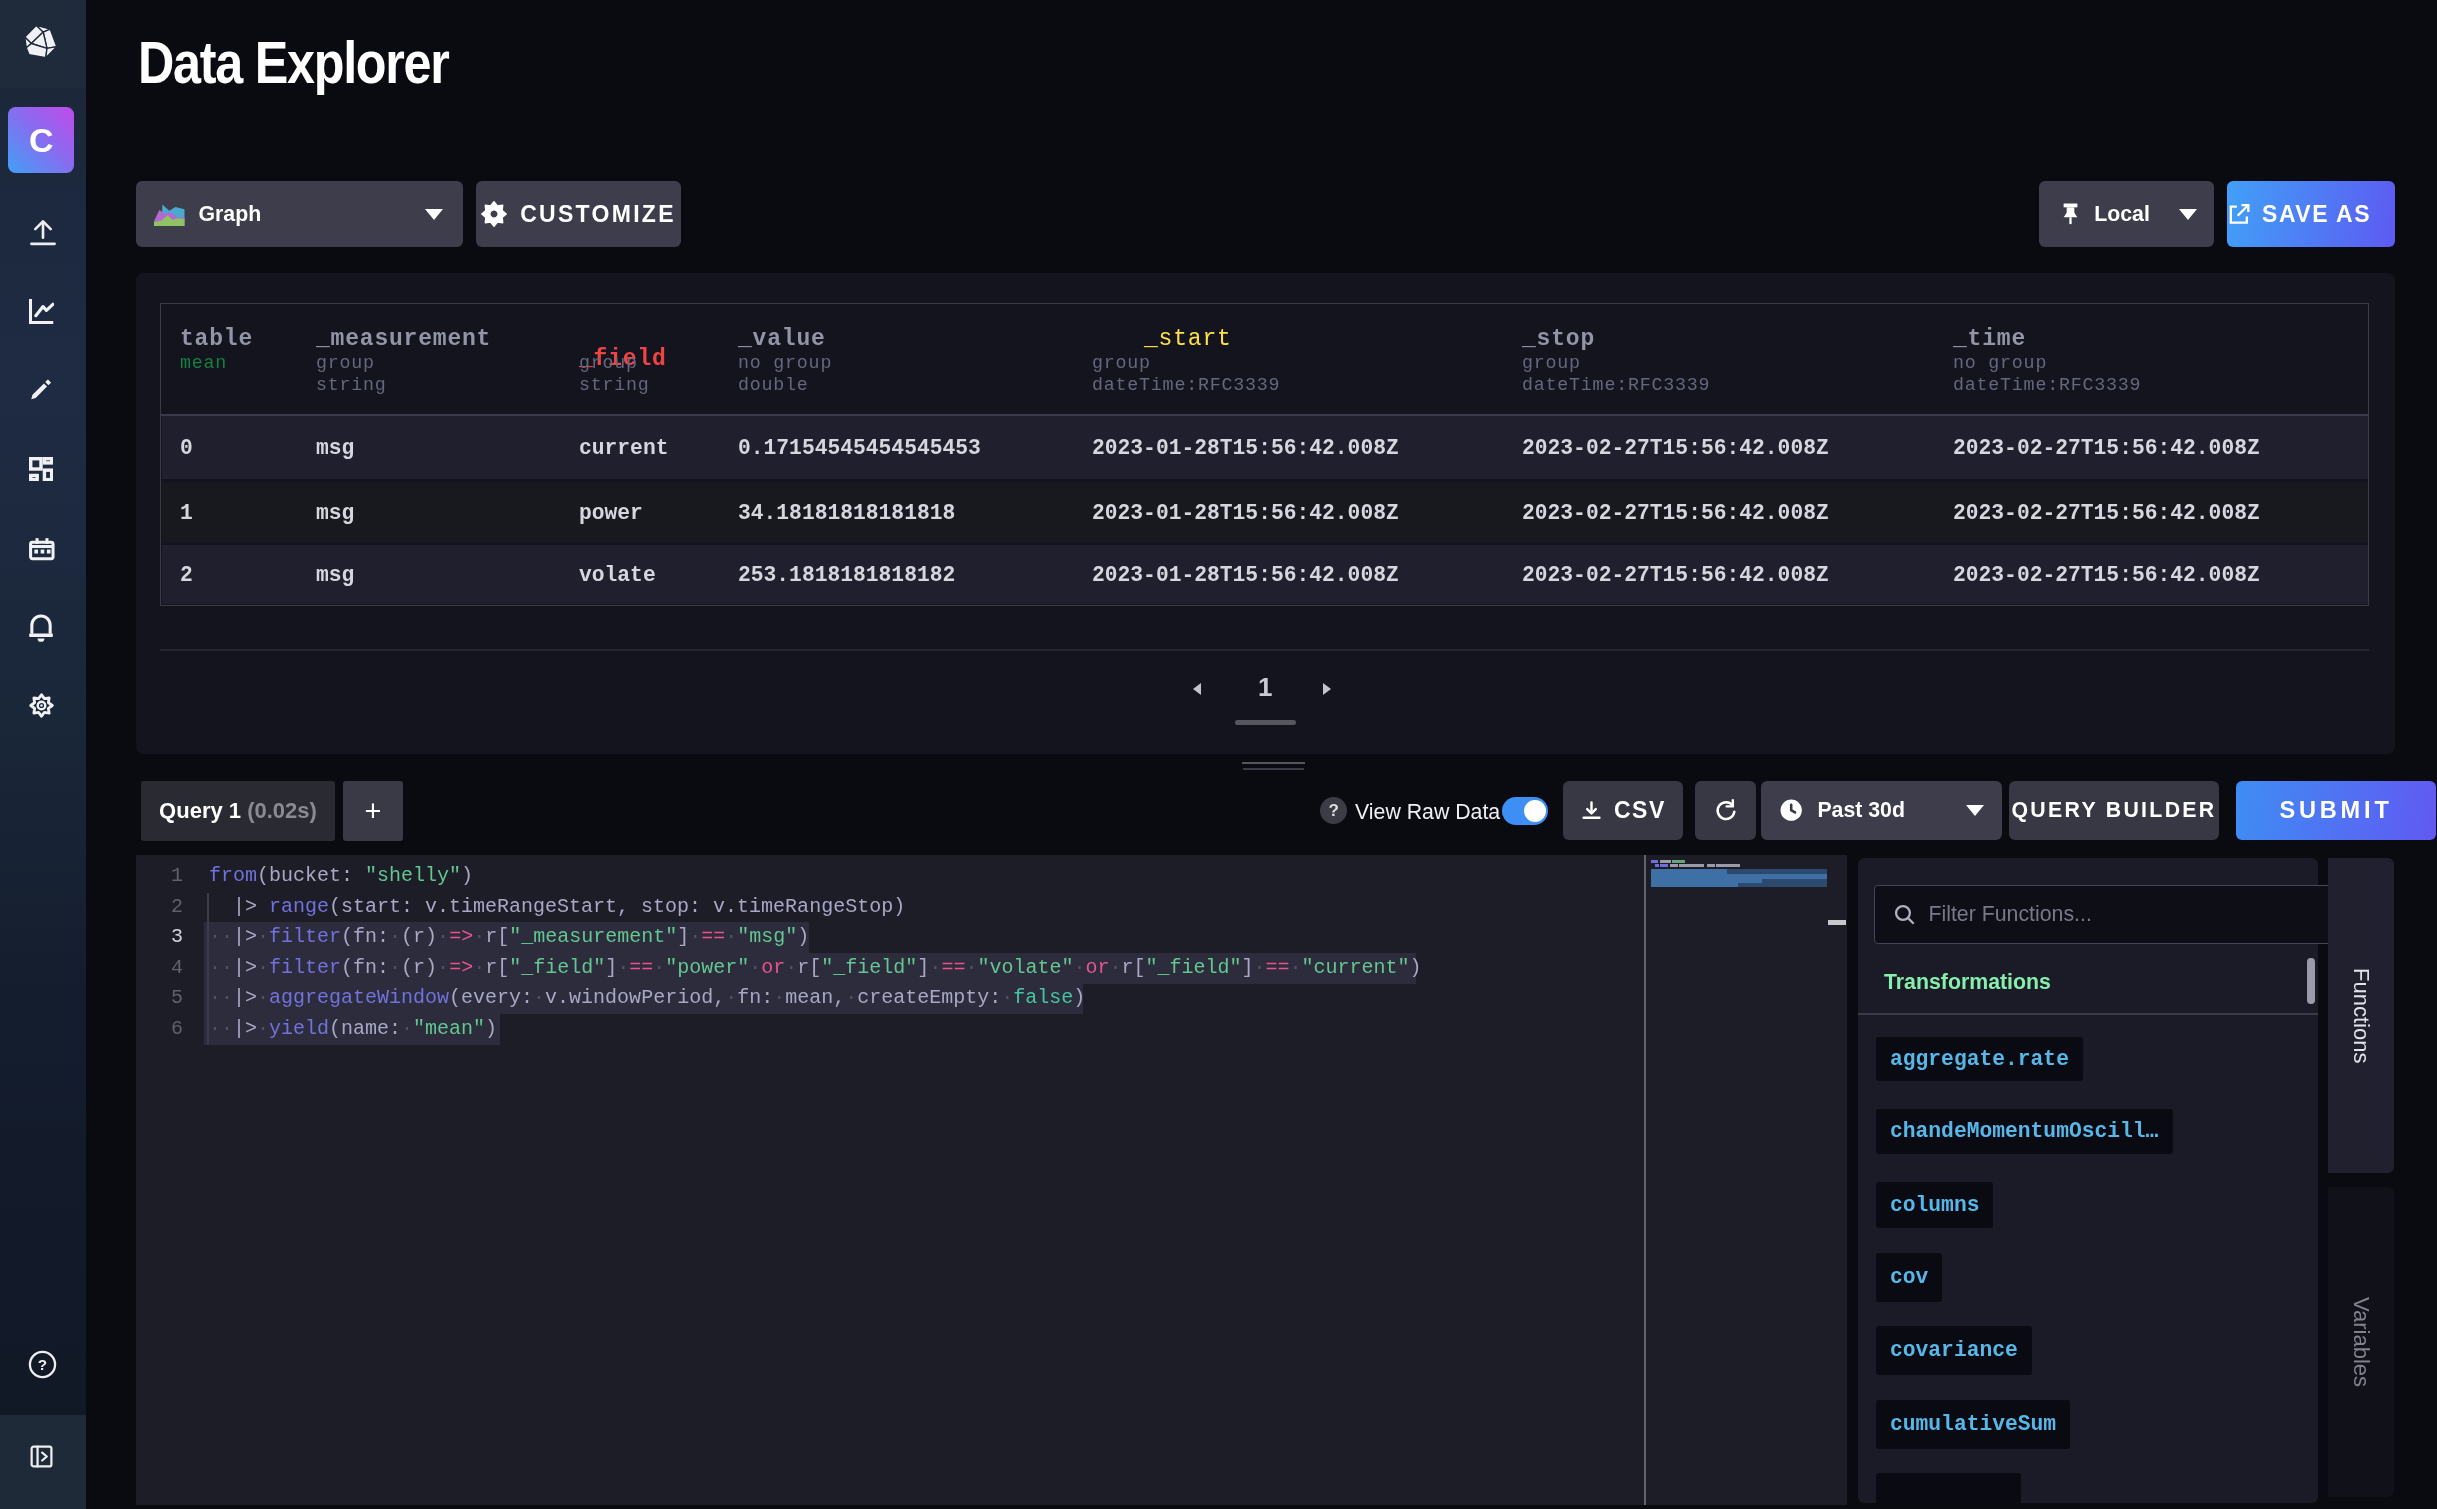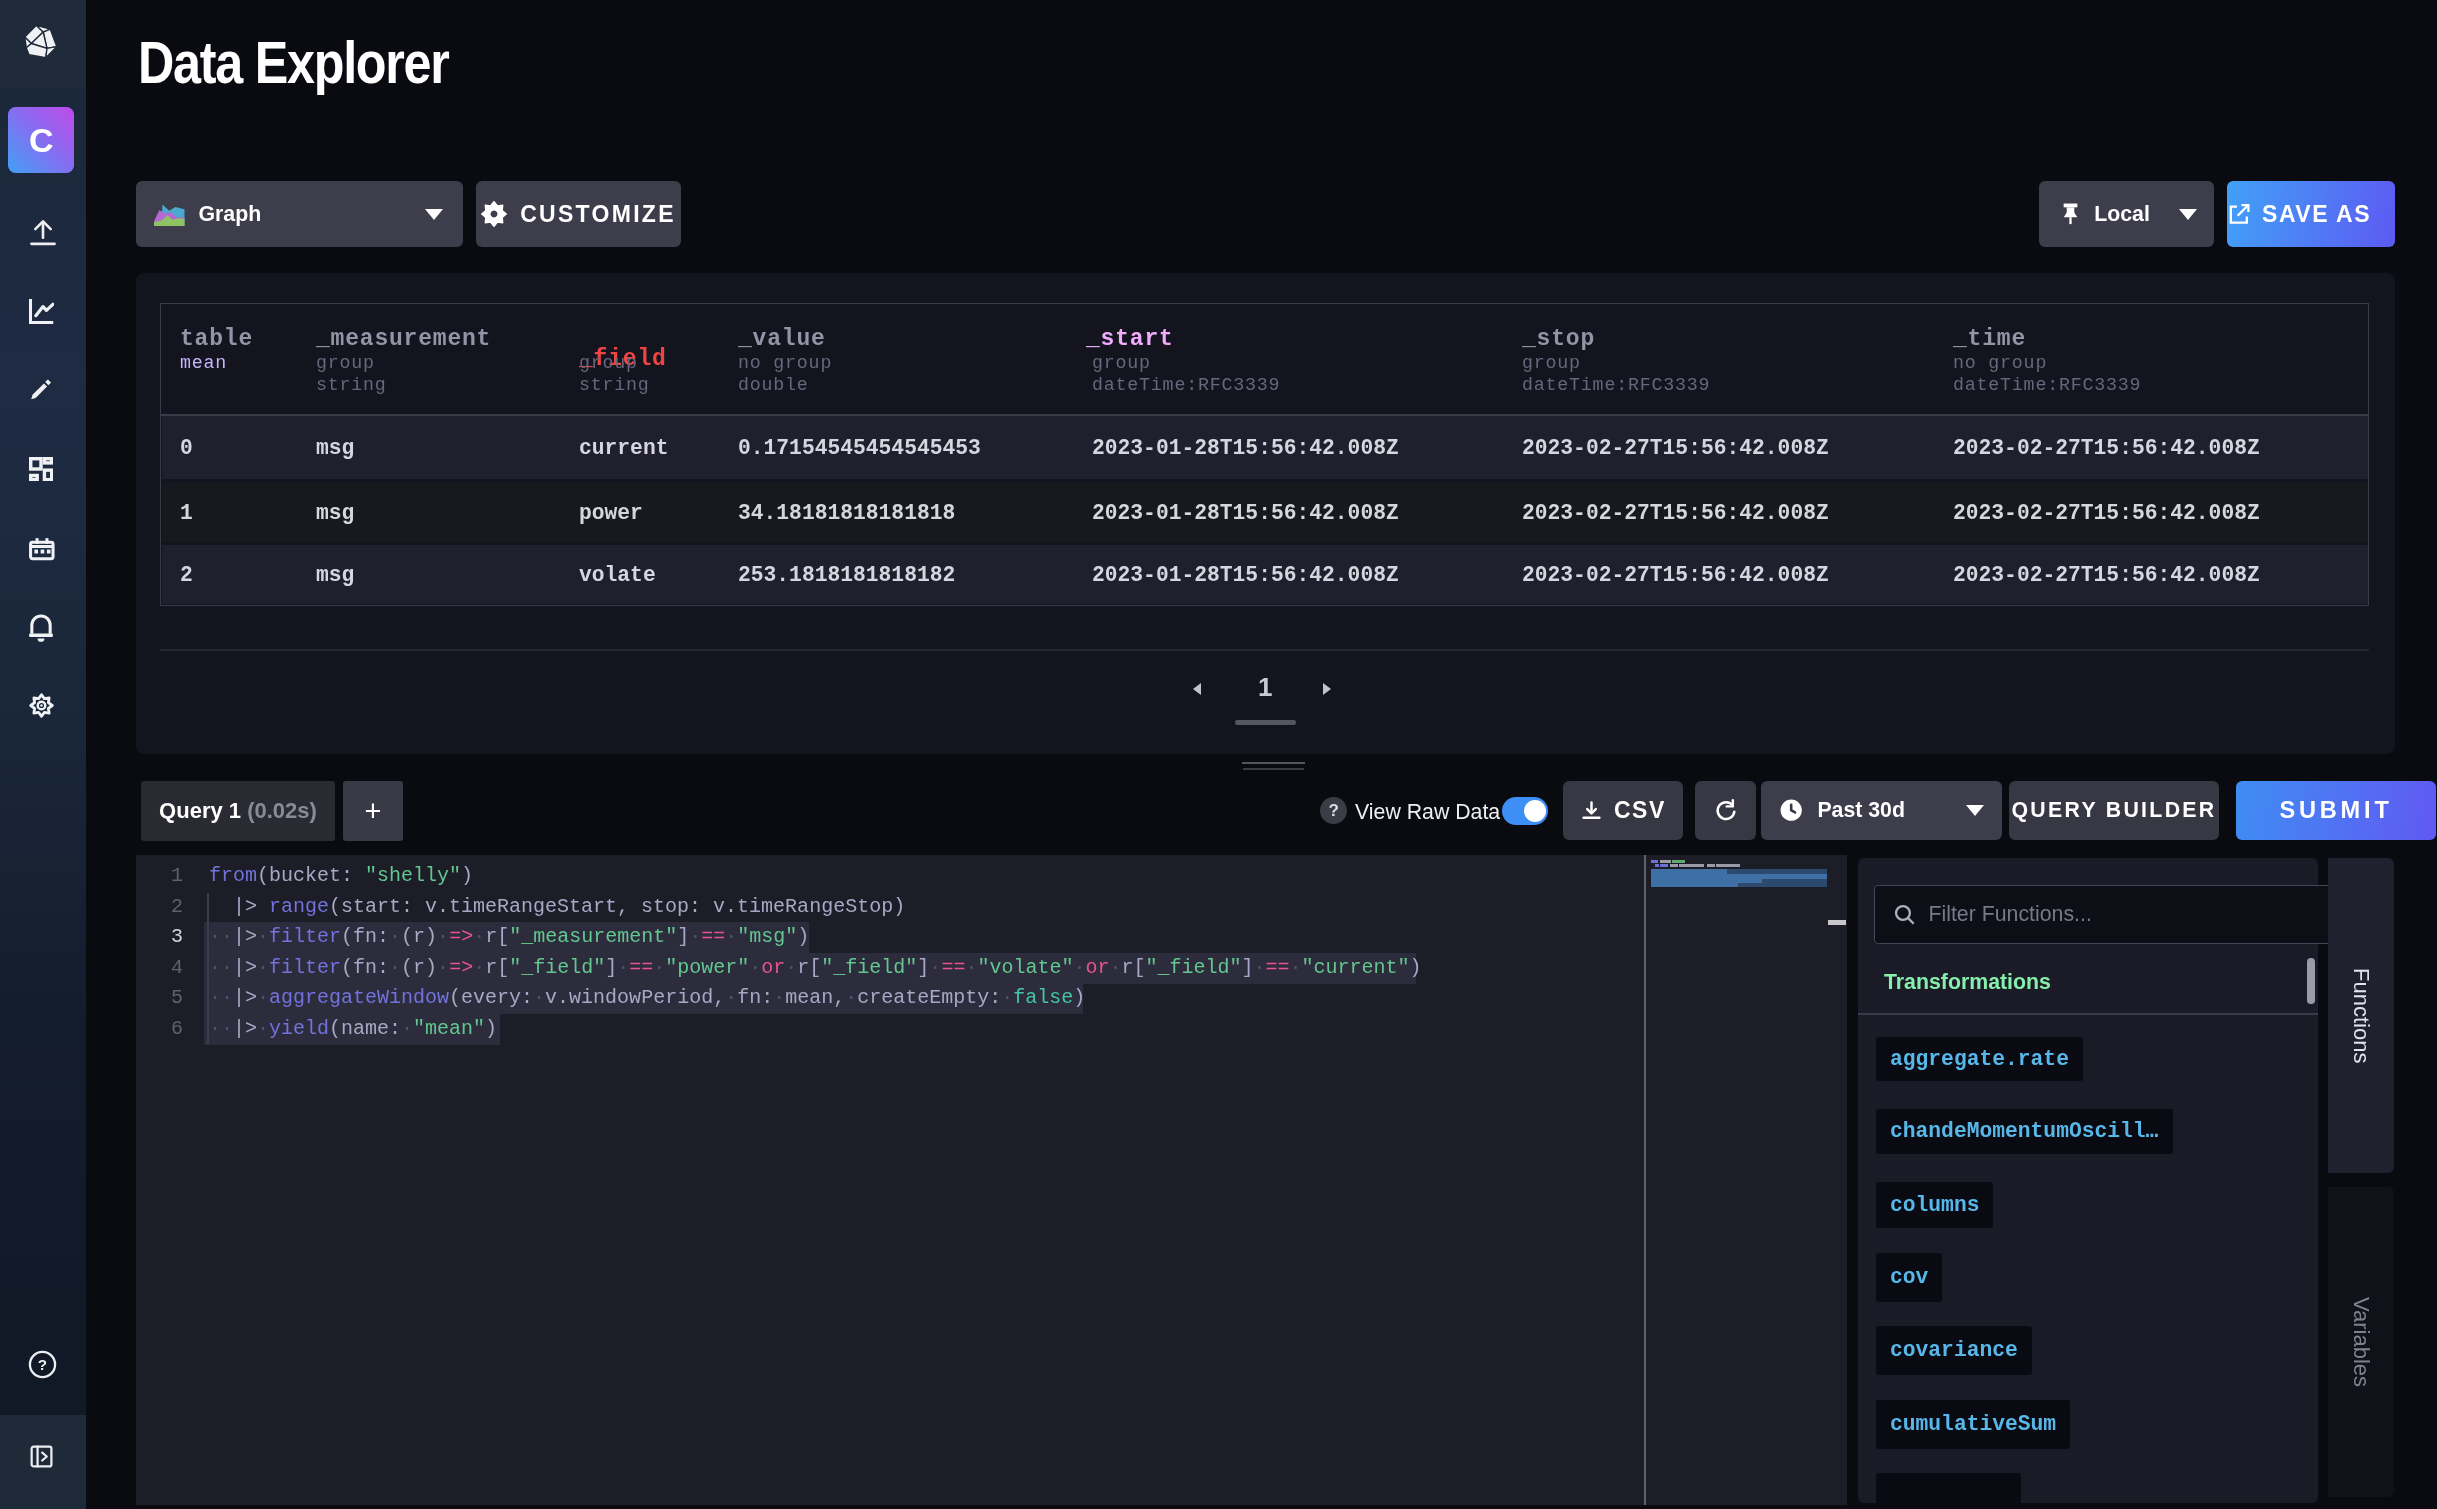--- a/index.html
+++ b/index.html
@@ -105,28 +105,28 @@
       <path d="M13 6 H5 V27 H26 V19"></path>
       <path d="M14 18 L27 5"></path>
       <path d="M19 4 H28 V13"></path>
     </svg>
 <span style="margin-left:10.7px;font-size:23px;font-weight:bold;letter-spacing:1.5px">SAVE AS</span>
   </div>
 <div class="abs" style="left:136px;top:273px;width:2259px;height:481px;background:#14141f;border-radius:7.6px"></div>
 <div class="abs" style="left:160px;top:303px;width:2209px;height:303px;border:1.5px solid #3a3a49"></div>
 <div class="abs" style="left:160px;top:414px;width:2209px;height:1.5px;background:#3a3a49"></div>
 <div class="abs mono" style="left:180px;top:326px;font-size:23px;font-weight:bold;color:#9295a6;letter-spacing:0.8px">table</div>
-<div class="abs mono" style="left:180px;top:352px;font-size:18.3px;color:#c4b5fd;line-height:22px;letter-spacing:0.8px">mean</div>
+<div class="abs mono" style="left:180px;top:352px;font-size:18.3px;color:#15803d;line-height:22px;letter-spacing:0.8px">mean</div>
 <div class="abs mono" style="left:316px;top:326px;font-size:23px;font-weight:bold;color:#9295a6;letter-spacing:0.8px">_measurement</div>
 <div class="abs mono" style="left:316px;top:352px;font-size:18.3px;color:#64687c;line-height:22px;letter-spacing:0.8px">group<br>string</div>
 <div class="abs mono" style="left:579px;top:346px;font-size:23px;font-weight:bold;color:#ef4444;letter-spacing:0.8px">_field</div>
 <div class="abs mono" style="left:579px;top:352px;font-size:18.3px;color:#64687c;line-height:22px;letter-spacing:0.8px">group<br>string</div>
 <div class="abs mono" style="left:738px;top:326px;font-size:23px;font-weight:bold;color:#9295a6;letter-spacing:0.8px">_value</div>
 <div class="abs mono" style="left:738px;top:352px;font-size:18.3px;color:#64687c;line-height:22px;letter-spacing:0.8px">no group<br>double</div>
-<div class="abs mono" style="left:1086px;top:326px;font-size:23px;font-weight:bold;color:#f0abfc;letter-spacing:0.8px">_start</div>
+<div class="abs mono" style="left:1144px;top:326px;font-size:23px;font-weight:normal;color:#fde047;letter-spacing:0.8px">_start</div>
 <div class="abs mono" style="left:1092px;top:352px;font-size:18.3px;color:#64687c;line-height:22px;letter-spacing:0.8px">group<br>dateTime:RFC3339</div>
 <div class="abs mono" style="left:1522px;top:326px;font-size:23px;font-weight:bold;color:#9295a6;letter-spacing:0.8px">_stop</div>
 <div class="abs mono" style="left:1522px;top:352px;font-size:18.3px;color:#64687c;line-height:22px;letter-spacing:0.8px">group<br>dateTime:RFC3339</div>
 <div class="abs mono" style="left:1953px;top:326px;font-size:23px;font-weight:bold;color:#9295a6;letter-spacing:0.8px">_time</div>
 <div class="abs mono" style="left:1953px;top:352px;font-size:18.3px;color:#64687c;line-height:22px;letter-spacing:0.8px">no group<br>dateTime:RFC3339</div>
 <div class="abs" style="left:162px;top:416px;width:2206px;height:63px;background:#201f2d"></div>
 <div class="abs mono" style="left:180px;top:416px;height:63px;display:flex;align-items:center;font-size:21.3px;font-weight:bold;color:#d6d6df">0</div>
 <div class="abs mono" style="left:316px;top:416px;height:63px;display:flex;align-items:center;font-size:21.3px;font-weight:bold;color:#d6d6df">msg</div>
 <div class="abs mono" style="left:579px;top:416px;height:63px;display:flex;align-items:center;font-size:21.3px;font-weight:bold;color:#d6d6df">current</div>
 <div class="abs mono" style="left:738px;top:416px;height:63px;display:flex;align-items:center;font-size:21.3px;font-weight:bold;color:#d6d6df">0.17154545454545453</div>

